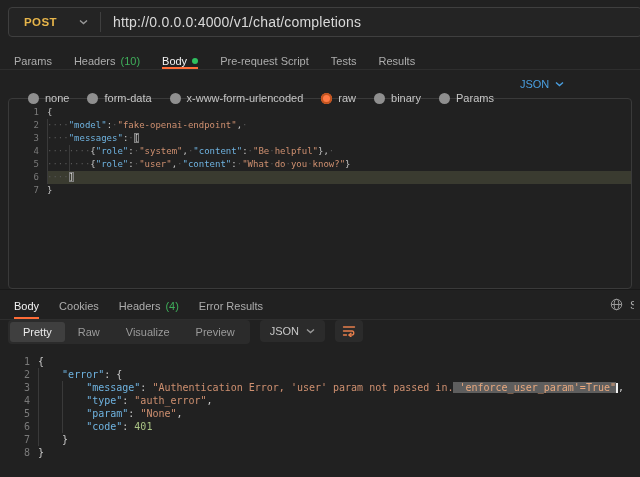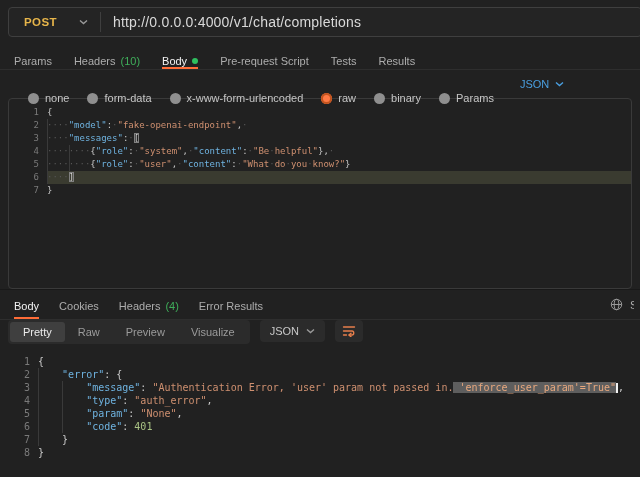--- a/index.html
+++ b/index.html
@@ -173,22 +173,22 @@
       <line x1="1.3" y1="6.5" x2="11.7" y2="6.5"></line>
     </svg>
     <span class="edge-frag">S</span>
   </div>
 </div>
 
 <div class="resp-toolbar">
   <div class="seg-group">
     <div class="seg active">Pretty</div>
     <div class="seg">Raw</div>
+    <div class="seg">Visualize</div>
     <div class="seg">Preview</div>
-    <div class="seg">Visualize</div>
   </div>
   <div class="tool-btn">
     <span>JSON</span>
     <svg class="chev" width="9" height="6" viewBox="0 0 9 6">
         <polyline points="1,1.5 4.5,4.5 8,1.5"></polyline>
       </svg>
   </div>
   <div class="tool-btn wrap-btn">
     <svg class="wrap-icon" width="14" height="12" viewBox="0 0 14 12">
       <path d="M1.5 2 H12.5"></path>

